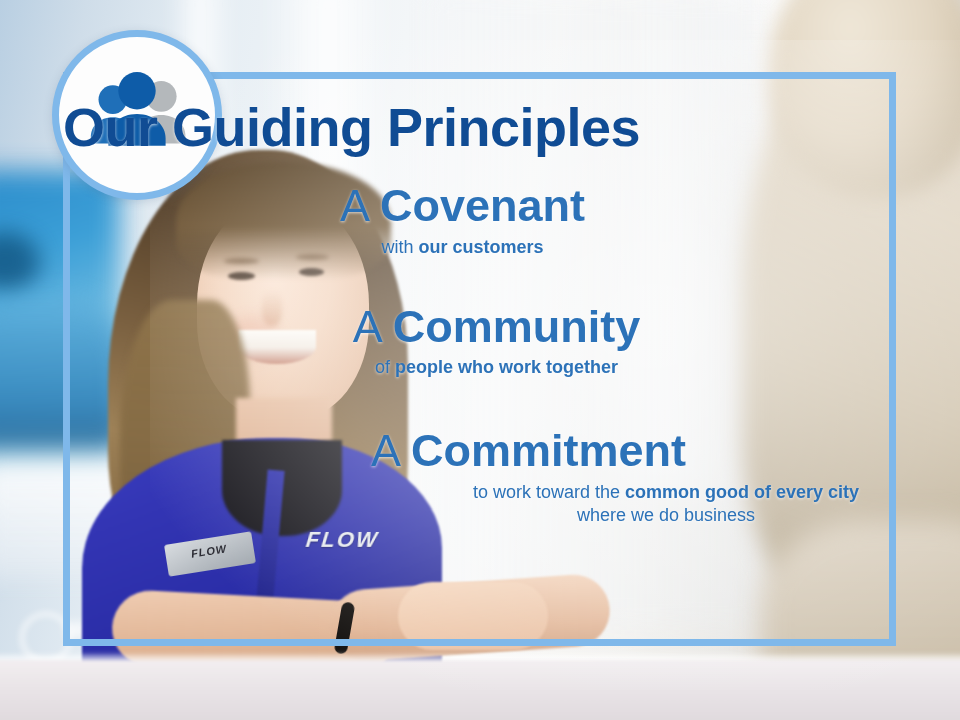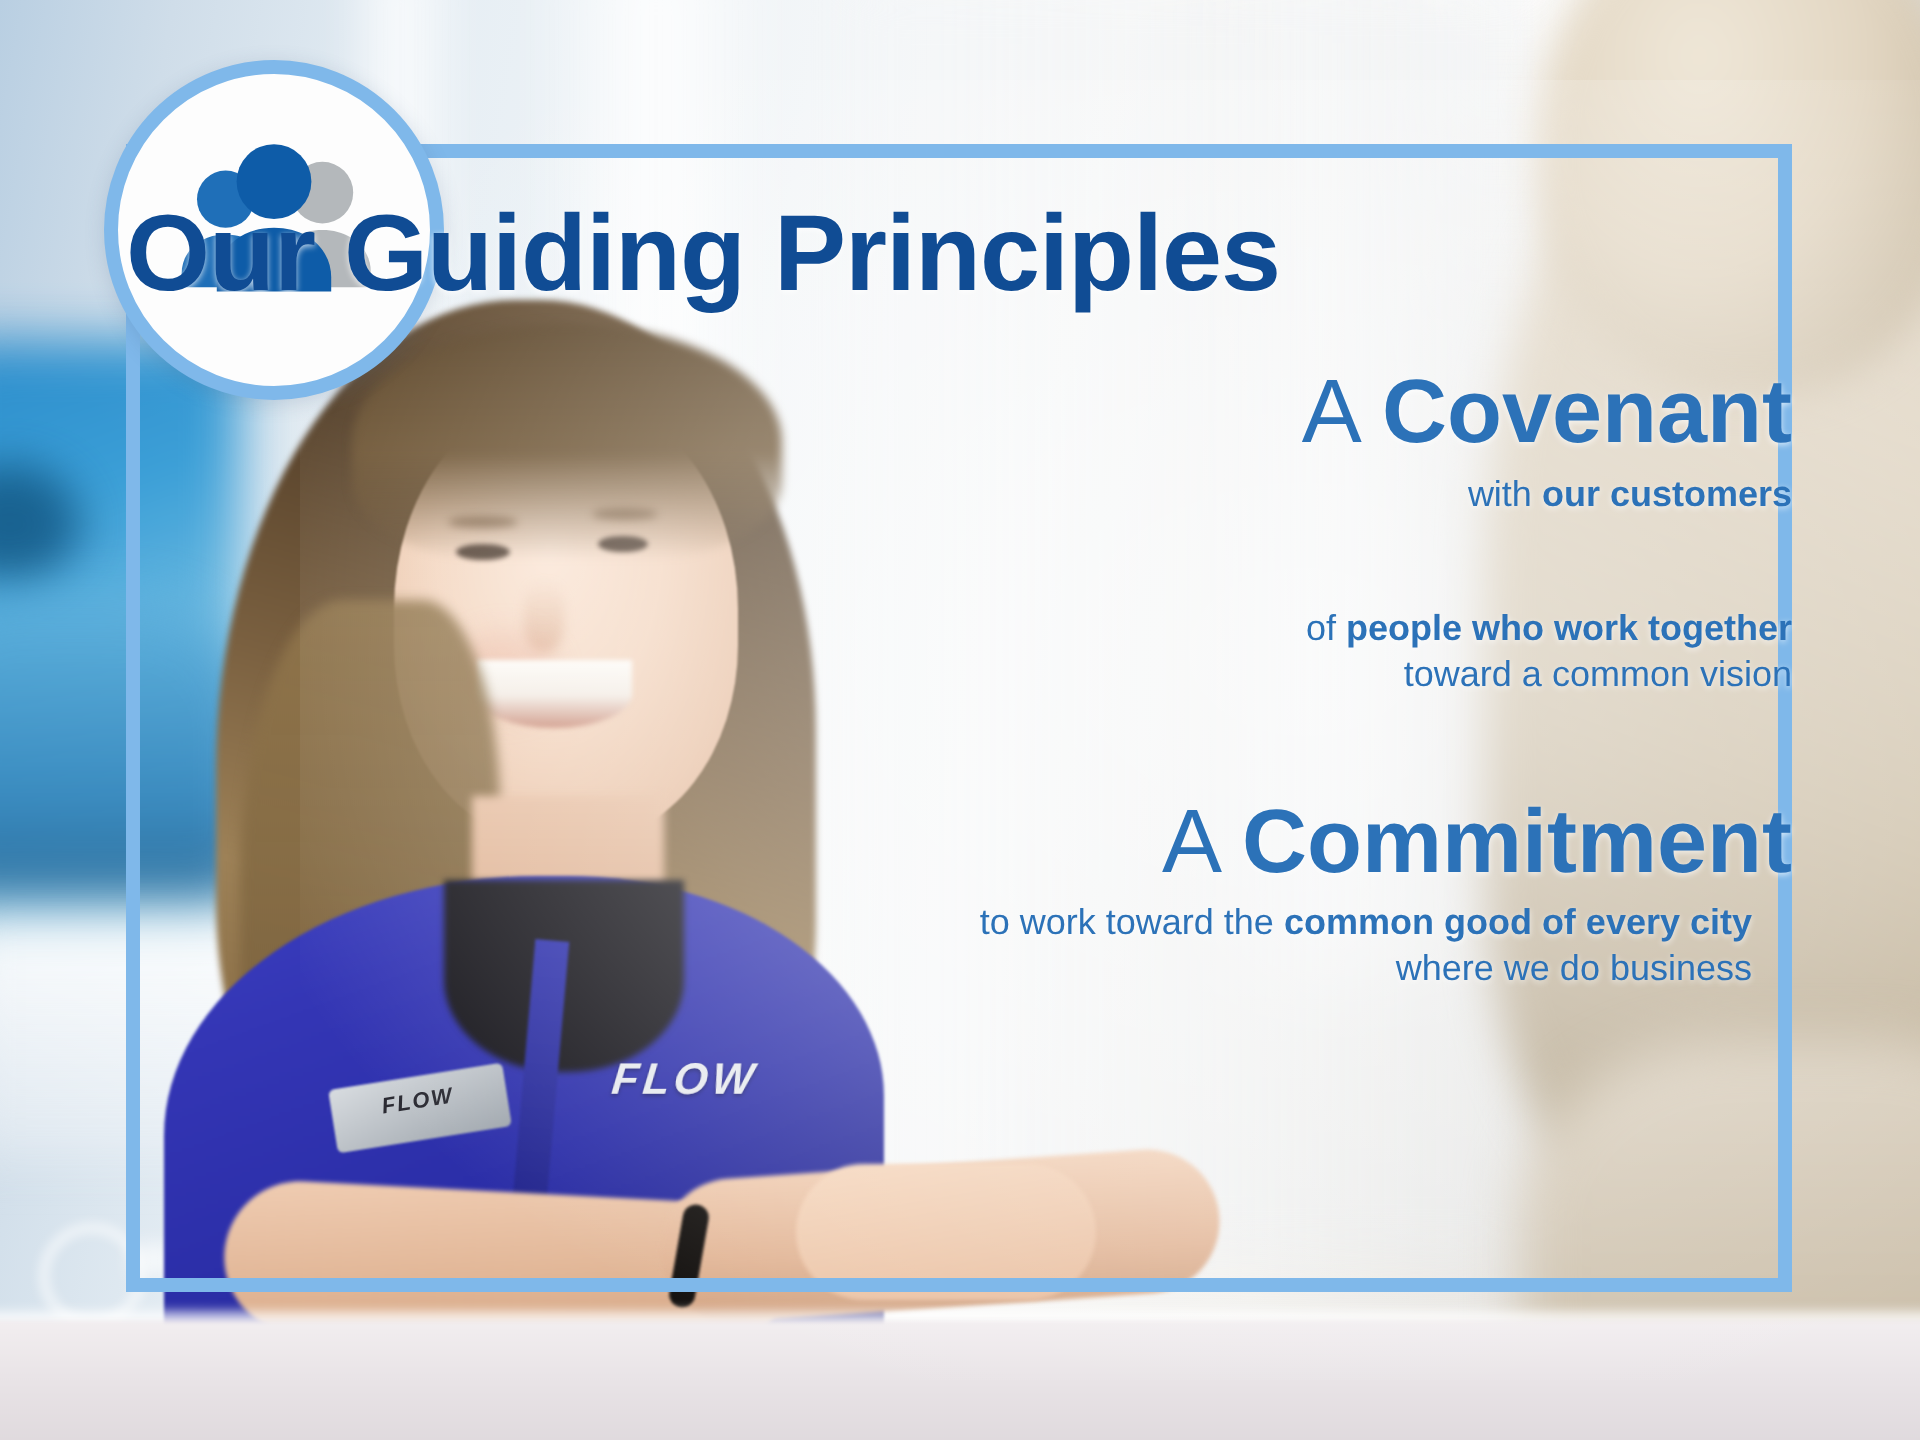--- a/index.html
+++ b/index.html
@@ -142,21 +142,21 @@
     display:flex;align-items:center;justify-content:center;
     box-shadow:0 2px 10px rgba(60,90,130,.18);}
   .badge svg{width:110px;height:110px;display:block;}
 
   
   .title{position:absolute;left:63px;top:96px;width:833px;text-align:left;
     font-size:54px;font-weight:bold;color:#104c94;letter-spacing:-.5px;
     text-shadow:0 1px 3px rgba(255,255,255,.75);}
 
   .principles{position:absolute;left:63px;top:182px;width:833px;}
-  .p-block{text-align:right;}
+  .p-block{text-align:center;}
   .p-head{font-size:45px;line-height:1.08;color:#2c72b8;
     text-shadow:0 1px 3px rgba(255,255,255,.7);}
   .p-head .lead{font-weight:normal;}
   .p-head .key{font-weight:bold;}
   .p-sub{font-size:18px;line-height:1.28;color:#2c72b8;margin-top:5px;
     text-shadow:0 1px 3px rgba(255,255,255,.7);}
   .p-sub b{font-weight:bold;}
 
   .blk1{margin-left:-34px;}
   .blk2{margin-top:44px;margin-left:34px;}
@@ -231,21 +231,24 @@
 
   <div class="principles">
     <div class="p-block blk1">
       <div class="p-head">
         <span class="lead">A </span><span class="key">Covenant</span>
       </div>
       <div class="p-sub"><span>with </span><b>our customers</b></div>
     </div>
 
     <div class="p-block blk2">
-      <div class="p-sub"><span>of </span><b>people who work together</b><br><span>toward a common vision</span></div>
+      <div class="p-head">
+        <span class="lead">A </span><span class="key">Community</span>
+      </div>
+      <div class="p-sub"><span>of </span><b>people who work together</b><br></div>
     </div>
 
     <div class="p-block blk3">
       <div class="p-head">
         <span class="lead">A </span><span class="key">Commitment</span>
       </div>
       <div class="p-sub"><span>to work toward the </span><b>common good of every city</b><span> where we do business</span></div>
     </div>
   </div>
 

